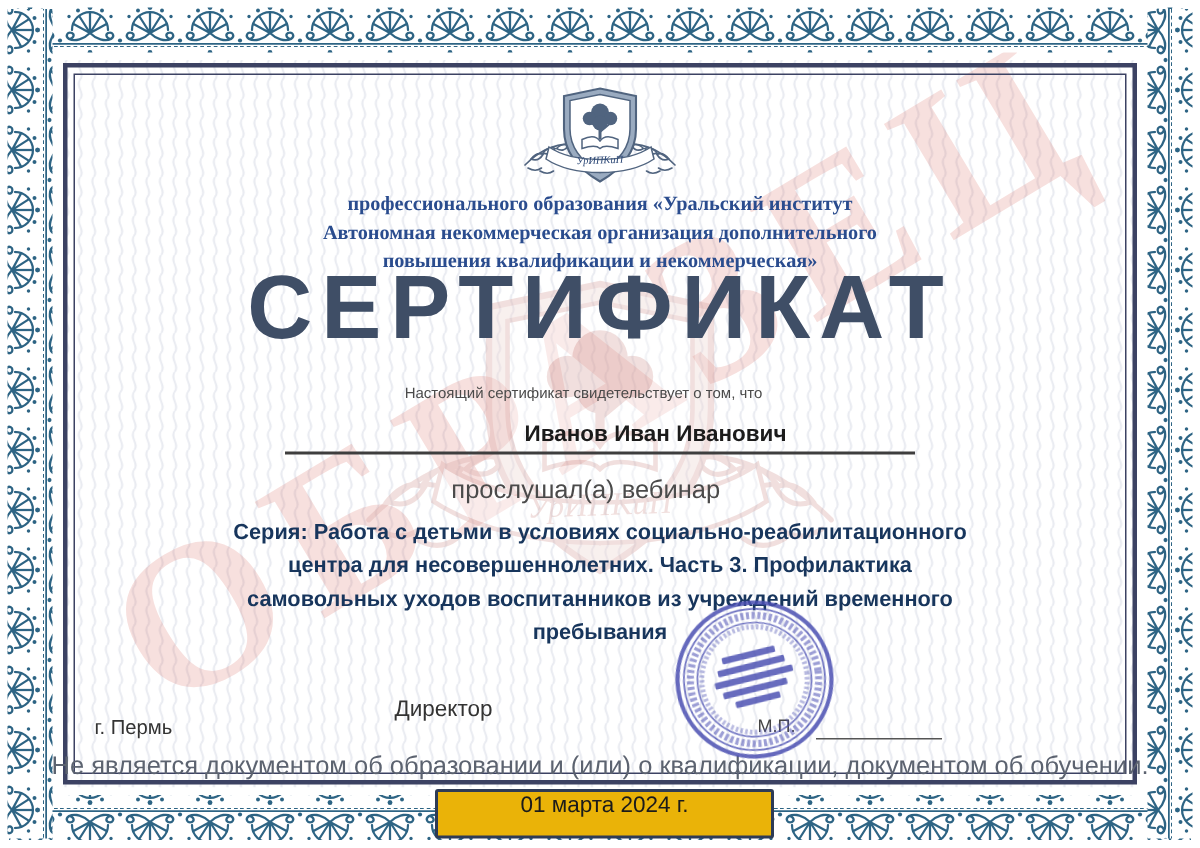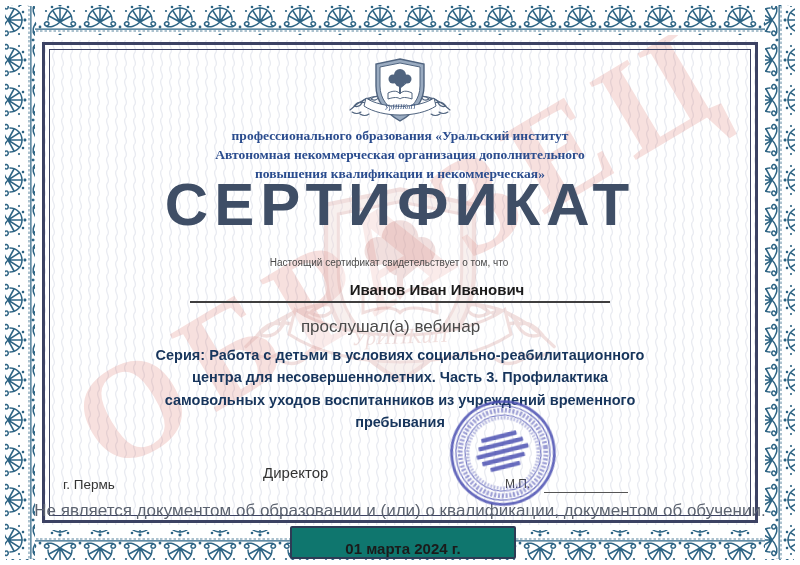--- a/index.html
+++ b/index.html
@@ -37,23 +37,23 @@
           font-size:14.5px;font-weight:bold;line-height:1.55;color:#17355c;}
   .city{position:absolute;left:63px;top:477px;font-size:13.5px;color:#333;}
   .director{position:absolute;left:263px;top:462px;font-size:15px;line-height:1.45;color:#333;}
   .mp{position:absolute;left:505px;top:477px;font-size:12px;color:#444;}
   .sig-line{position:absolute;left:544px;top:492px;width:84px;height:0;border-top:1.5px solid #555;}
   .seal{position:absolute;left:446px;top:396px;width:114px;height:114px;z-index:4;
         filter:blur(.4px);transform:rotate(-8deg);}
   .disclaimer{position:absolute;left:0;top:501px;width:800px;text-align:center;
               font-size:17px;color:#5c6370;}
   .date-box{position:absolute;left:290px;top:526px;width:222px;height:29px;z-index:5;
-            background:#0f766e;border:2px solid #2e3b55;border-radius:2px;
-            display:flex;align-items:flex-end;justify-content:center;
-            font-size:15px;font-weight:bold;color:#1b1b1b;}
+            background:#eab308;border:2px solid #2e3b55;border-radius:2px;
+            display:flex;align-items:flex-start;justify-content:center;
+            font-size:15px;font-weight:normal;color:#1b1b1b;}
 </style>
 </head>
 <body>
 
 <div class="page">
 
   <svg class="guilloche">
     <defs>
       <pattern id="wave" width="9" height="26" patternUnits="userSpaceOnUse">
         <path d="M4.5,0 C1,4.5 8,9 4.5,13 C1,17.5 8,22 4.5,26" stroke="#e9ebf1" stroke-width="1.3" fill="none"></path>

